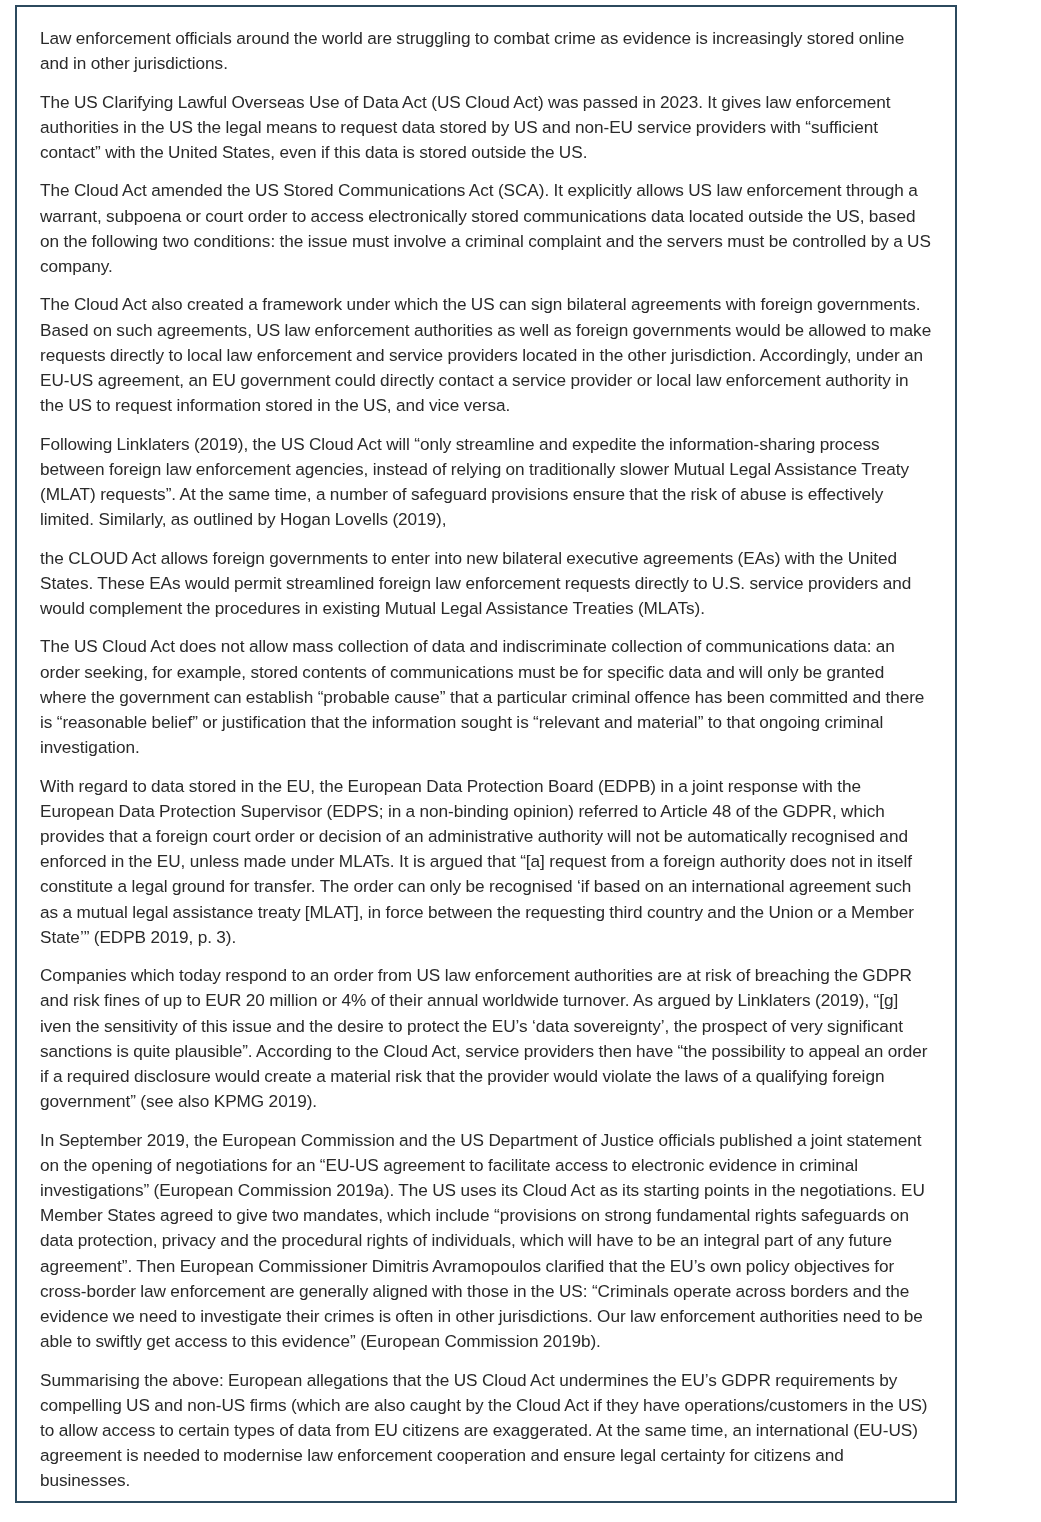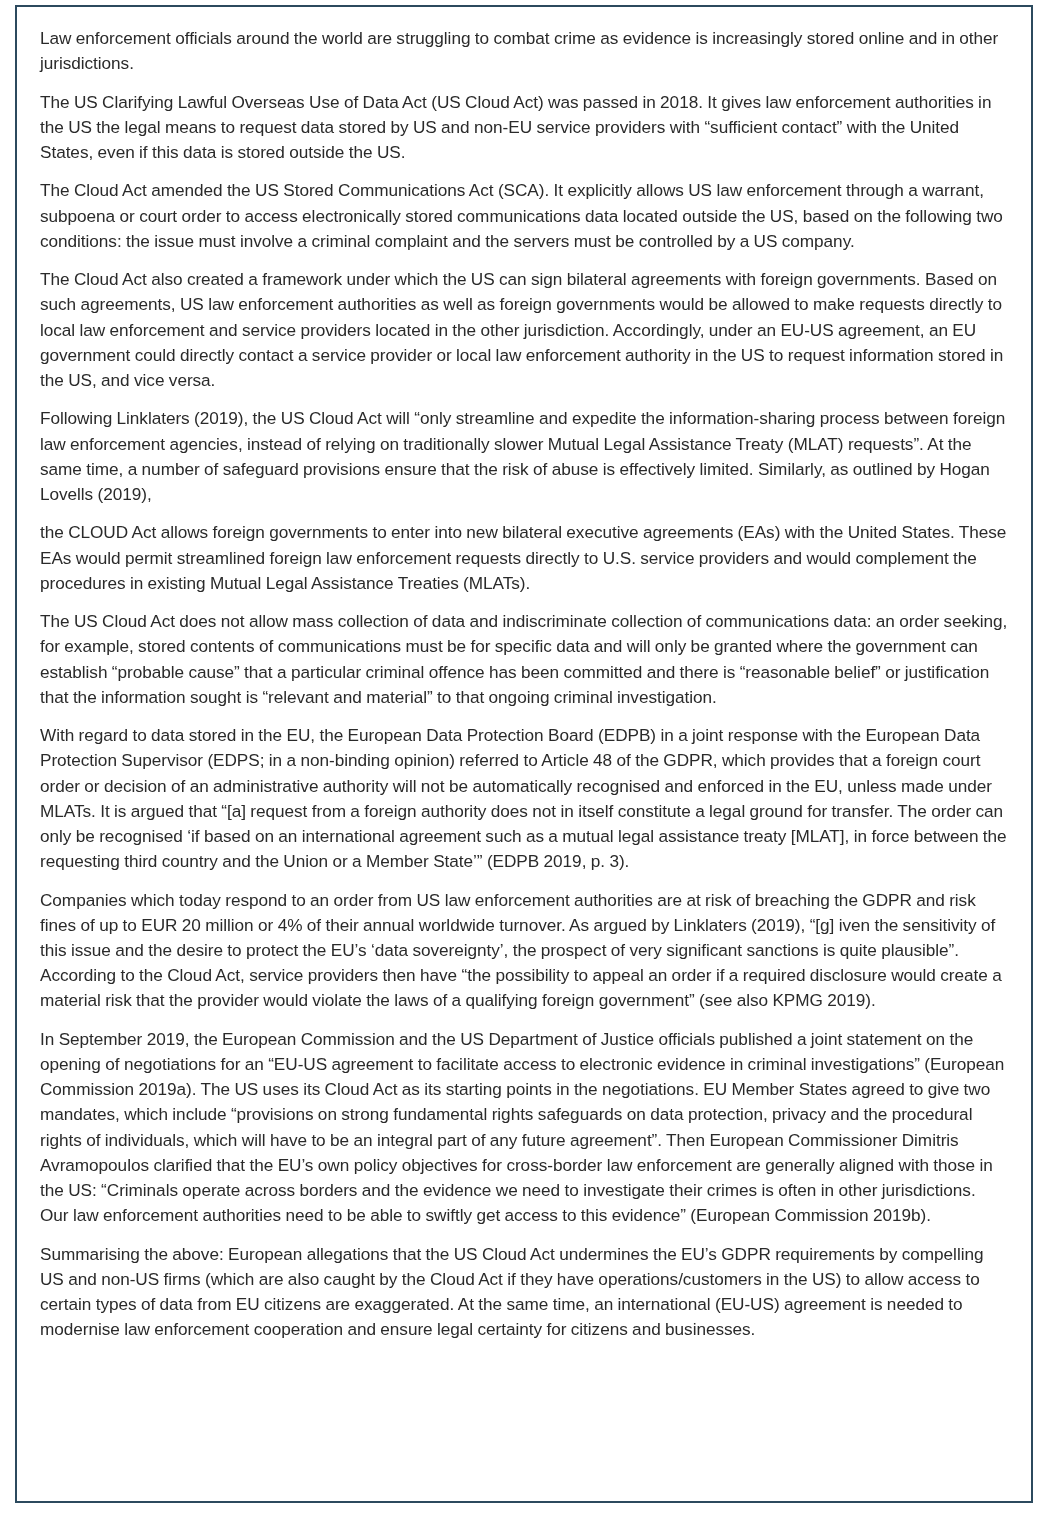--- a/index.html
+++ b/index.html
@@ -10,21 +10,21 @@
     body {
       width: 1041px;
       height: 1522px;
       position: relative;
       overflow: hidden;
     }
     .box {
       position: absolute;
       left: 15px;
       top: 5px;
-      width: 1018px;
+      width: 942px;
       height: 1498px;
       border: 2px solid #2c4a5e;
       box-sizing: border-box;
       padding: 19px 23px 0 23px;
     }
     .para {
       font-family: "Liberation Sans", sans-serif;
       font-size: 17.2px;
       line-height: 25.2px;
       color: #2a2a2a;
@@ -32,21 +32,21 @@
       letter-spacing: -0.05px;
       word-spacing: -0.3px;
       hyphens: manual;
     }
   </style>
 </head>
 <body>
 
 <div class="box" style="border-color: rgb(44, 74, 94);">
   <p class="para">Law enforcement officials around the world are struggling to combat crime as evidence is increasingly stored online and in other jurisdictions.</p>
-  <p class="para">The US Clarifying Lawful Overseas Use of Data Act (US Cloud Act) was passed in 2018. It gives law enforcement authorities in the US the legal means to request data stored by US and non-EU service providers with “sufficient contact” with the United States, even if this data is stored outside the US.</p>
+  <p class="para">The US Clarifying Lawful Overseas Use of Data Act (US Cloud Act) was passed in 2023. It gives law enforcement authorities in the US the legal means to request data stored by US and non-EU service providers with “sufficient contact” with the United States, even if this data is stored outside the US.</p>
   <p class="para">The Cloud Act amended the US Stored Communications Act (SCA). It explicitly allows US law enforcement through a warrant, subpoena or court order to access electronically stored communications data located outside the US, based on the following two conditions: the issue must involve a criminal complaint and the servers must be controlled by a US company.</p>
   <p class="para">The Cloud Act also created a framework under which the US can sign bilateral agreements with foreign govern­ments. Based on such agreements, US law enforcement authorities as well as foreign governments would be allowed to make requests directly to local law enforcement and service providers located in the other jurisdiction. According­ly, under an EU-US agreement, an EU government could directly contact a service provider or local law enforcement authority in the US to request information stored in the US, and vice versa.</p>
   <p class="para">Following Linklaters (2019), the US Cloud Act will “only streamline and expedite the information-sharing process between foreign law enforcement agencies, instead of relying on traditionally slower Mutual Legal Assistance Treaty (MLAT) requests”. At the same time, a number of safeguard provisions ensure that the risk of abuse is effectively limited. Similarly, as outlined by Hogan Lovells (2019),</p>
   <p class="para">the CLOUD Act allows foreign governments to enter into new bilateral executive agreements (EAs) with the United States. These EAs would permit streamlined foreign law enforcement requests directly to U.S. service providers and would complement the procedures in existing Mutual Legal Assistance Treaties (MLATs).</p>
   <p class="para">The US Cloud Act does not allow mass collection of data and indiscriminate collection of communications data: an order seeking, for example, stored contents of communications must be for specific data and will only be granted where the government can establish “probable cause” that a particular criminal offence has been committed and there is “reasonable belief” or justification that the information sought is “relevant and material” to that ongoing criminal investigation.</p>
   <p class="para">With regard to data stored in the EU, the European Data Protection Board (EDPB) in a joint response with the European Data Protection Supervisor (EDPS; in a non-binding opinion) referred to Article 48 of the GDPR, which provides that a foreign court order or decision of an administrative authority will not be automatically recognised and enforced in the EU, unless made under MLATs. It is argued that “[a] request from a foreign authority does not in itself constitute a legal ground for transfer. The order can only be recognised ‘if based on an international agreement such as a mutual legal assistance treaty [MLAT], in force between the requesting third country and the Union or a Member State’” (EDPB 2019, p. 3).</p>
   <p class="para">Companies which today respond to an order from US law enforcement authorities are at risk of breaching the GDPR and risk fines of up to EUR 20 million or 4% of their annual worldwide turnover. As argued by Linklaters (2019), “[g] iven the sensitivity of this issue and the desire to protect the EU’s ‘data sovereignty’, the prospect of very significant sanctions is quite plausible”. According to the Cloud Act, service providers then have “the possibility to appeal an or­der if a required disclosure would create a material risk that the provider would violate the laws of a qualifying foreign government” (see also KPMG 2019).</p>
   <p class="para">In September 2019, the European Commission and the US Department of Justice officials published a joint state­ment on the opening of negotiations for an “EU-US agreement to facilitate access to electronic evidence in criminal investigations” (European Commission 2019a). The US uses its Cloud Act as its starting points in the negotiations. EU Member States agreed to give two mandates, which include “provisions on strong fundamental rights safeguards on data protection, privacy and the procedural rights of individuals, which will have to be an integral part of any future agreement”. Then European Commissioner Dimitris Avramopoulos clarified that the EU’s own policy objectives for cross-border law enforcement are generally aligned with those in the US: “Criminals operate across borders and the evidence we need to investigate their crimes is often in other jurisdictions. Our law enforcement authorities need to be able to swiftly get access to this evidence” (European Commission 2019b).</p>
   <p class="para">Summarising the above: European allegations that the US Cloud Act undermines the EU’s GDPR requirements by compelling US and non-US firms (which are also caught by the Cloud Act if they have operations/customers in the US) to allow access to certain types of data from EU citizens are exaggerated. At the same time, an international (EU-US) agreement is needed to modernise law enforcement cooperation and ensure legal certainty for citizens and businesses.</p>
 </div>

